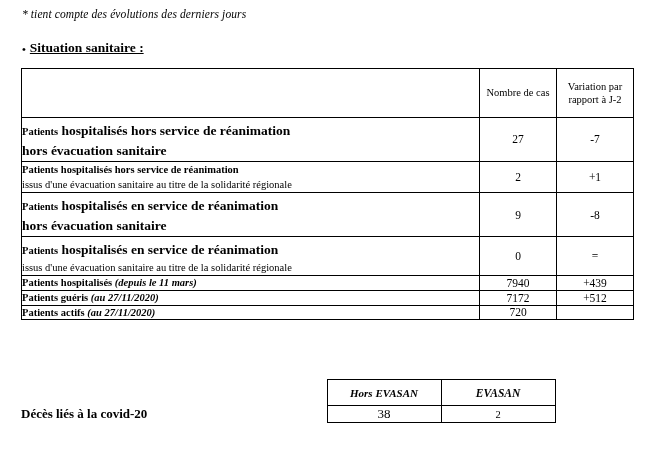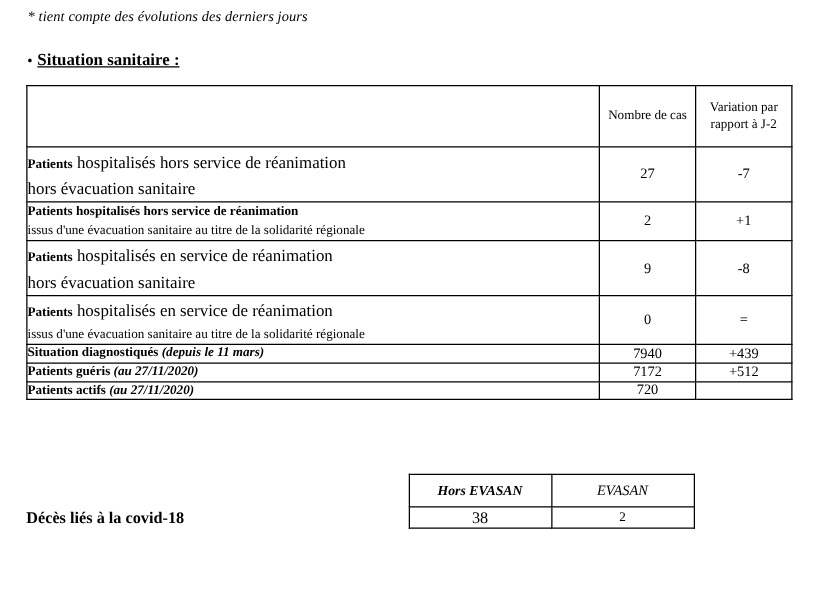--- a/index.html
+++ b/index.html
@@ -80,21 +80,21 @@
   }
   .lbl .l2 {
     display: block;
   }
   .small-caps-bold {
     font-size: 10.5px;
     font-weight: bold;
   }
   .big-reg {
     font-size: 13.5px;
-    font-weight: normal;
+    font-weight: bold;
   }
   .sub-small {
     font-size: 10.5px;
     font-weight: normal;
   }
   .one-line {
     padding: 6px 6px;
     font-size: 10.5px;
     font-weight: bold;
     line-height: 1.3;
@@ -128,21 +128,21 @@
     height: 26px;
   }
   .s-head {
     text-align: center;
     font-size: 11px;
     font-weight: bold;
     font-style: italic;
     padding: 4px 0;
   }
   .s-head.reg {
-    font-weight: normal;
+    font-weight: bold;
     font-size: 11.5px;
   }
   .s-rowlabel {
     font-size: 13px;
     font-weight: bold;
     padding: 5px 4px 5px 4px;
     border: none !important;
   }
   .s-val {
     text-align: center;
@@ -207,21 +207,21 @@
       <tr>
         <td class="lbl">
           <span class="l1"><span class="small-caps-bold">Patients</span><span class="big-reg"> </span><span class="big-reg">hospitalisés en service de réanimation</span></span>
           <span class="l2 sub-small">issus d'une évacuation sanitaire au titre de la solidarité régionale</span>
         </td>
         <td class="num">0</td>
         <td class="num">=</td>
       </tr>
 
       <tr>
-        <td class="one-line"><span>Situation diagnostiqués </span><i>(depuis le 11 mars)</i></td>
+        <td class="one-line"><span>Patients hospitalisés </span><i>(depuis le 11 mars)</i></td>
         <td class="num">7940</td>
         <td class="num">+439</td>
       </tr>
 
       <tr>
         <td class="one-line"><span>Patients guéris </span><i>(au 27/11/2020)</i></td>
         <td class="num">7172</td>
         <td class="num">+512</td>
       </tr>
 
@@ -239,20 +239,20 @@
         <col class="s-col">
         <col class="s-col">
     </colgroup>
     <tbody>
       <tr>
         <td class="s-blank"></td>
         <td class="s-head">Hors EVASAN</td>
         <td class="s-head reg">EVASAN</td>
       </tr>
       <tr>
-        <td class="s-rowlabel">Décès liés à la covid-18</td>
+        <td class="s-rowlabel">Décès liés à la covid-20</td>
         <td class="s-val">38</td>
         <td class="s-val small">2</td>
       </tr>
     </tbody>
   </table>
 
 </div>
 
 </body></html>

